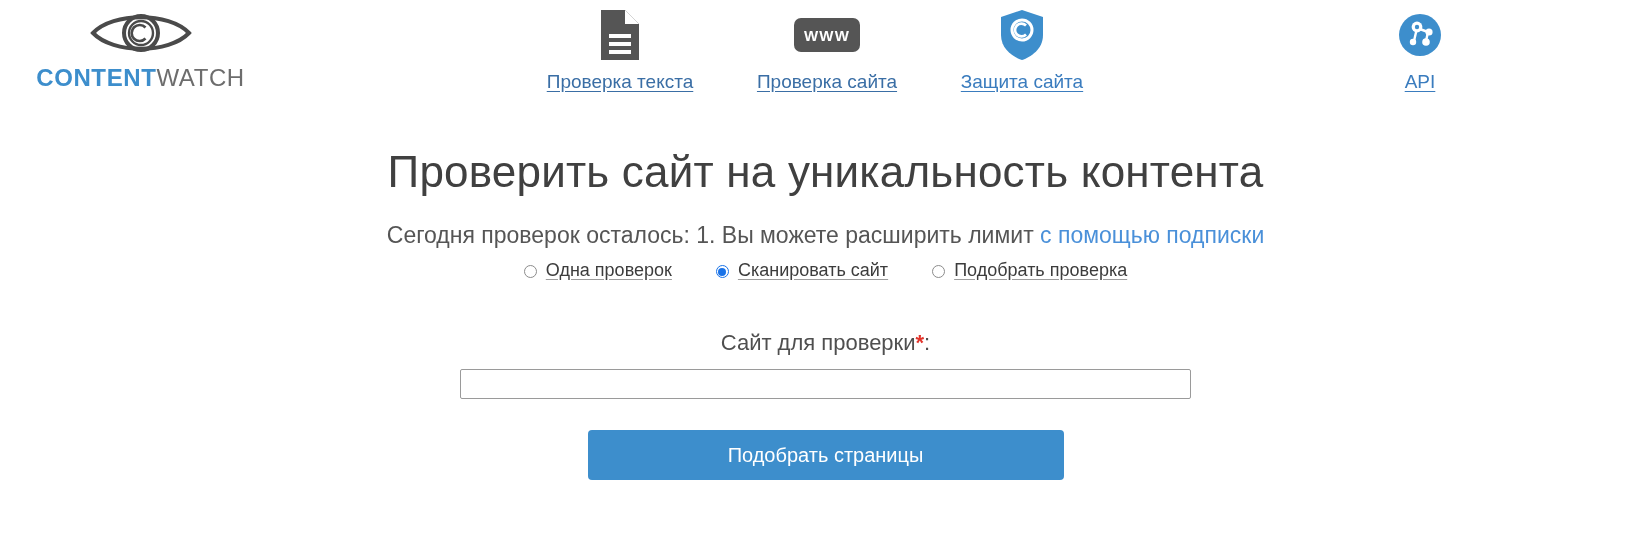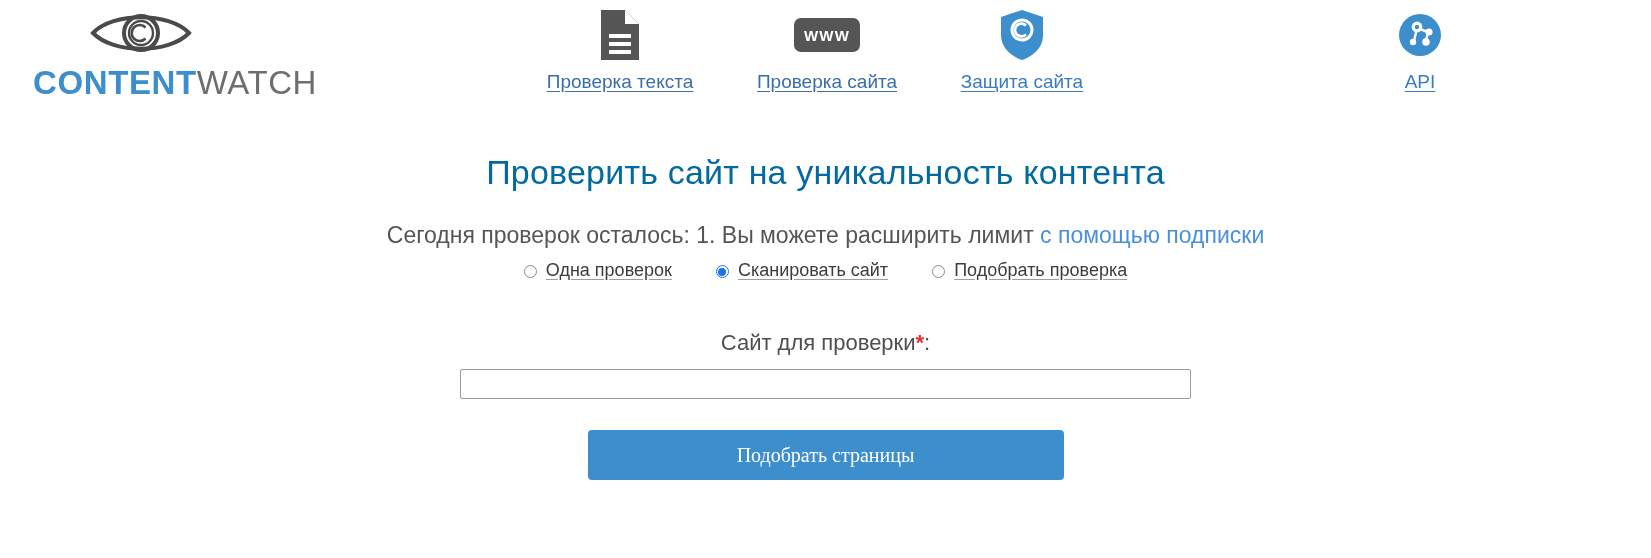--- a/index.html
+++ b/index.html
@@ -36,21 +36,21 @@
     text-align: center;
     text-decoration: none;
   }
   .logo-eye {
     display: block;
     margin: 0 auto 6px auto;
     width: 108px;
     height: 54px;
   }
   .logo-text {
-    font-size: 33px;
+    font-size: 24px;
     letter-spacing: 0.6px;
     white-space: nowrap;
     line-height: 1;
     text-align: center;
   }
   .logo-text .brand-a { color: #3d8ecc; font-weight: bold; }
   .logo-text .brand-b { color: #6d6d6d; font-weight: normal; }
 
   .nav {
     position: absolute;
@@ -91,23 +91,23 @@
   .main {
     position: absolute;
     left: 0;
     top: 112px;
     width: 1651px;
   }
   .h1 {
     margin: 0;
     padding-top: 40px;
     text-align: center;
-    font-size: 34px;
+    font-size: 44px;
     font-weight: normal;
-    color: #0369a1;
+    color: #404040;
     line-height: 40px;
     letter-spacing: 0.2px;
   }
   .center-col {
     width: 1490px;
     margin: 0 auto;
     text-align: center;
   }
   .limit-line {
     margin-top: 32px;
@@ -190,21 +190,21 @@
 
   .submit-wrap { margin-top: 31px; }
   .submit-btn {
     width: 476px;
     height: 50px;
     border: none;
     border-radius: 4px;
     background: #3d8ecc;
     color: #ffffff;
     font-size: 20px;
-    font-family: Liberation Serif, serif;
+    font-family: Liberation Sans, sans-serif;
     cursor: pointer;
   }
 </style>
 </head>
 <body>
 
 <div class="page">
 
   <div class="header">
 

